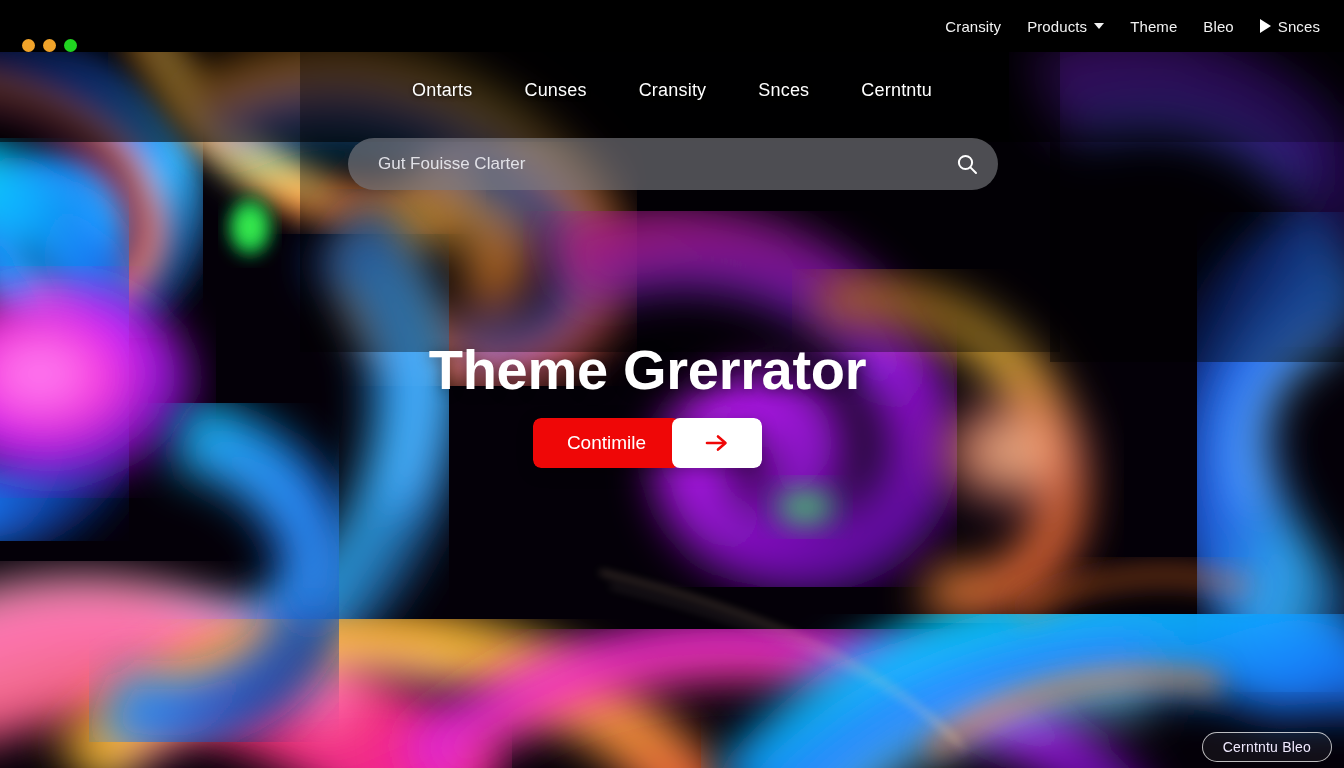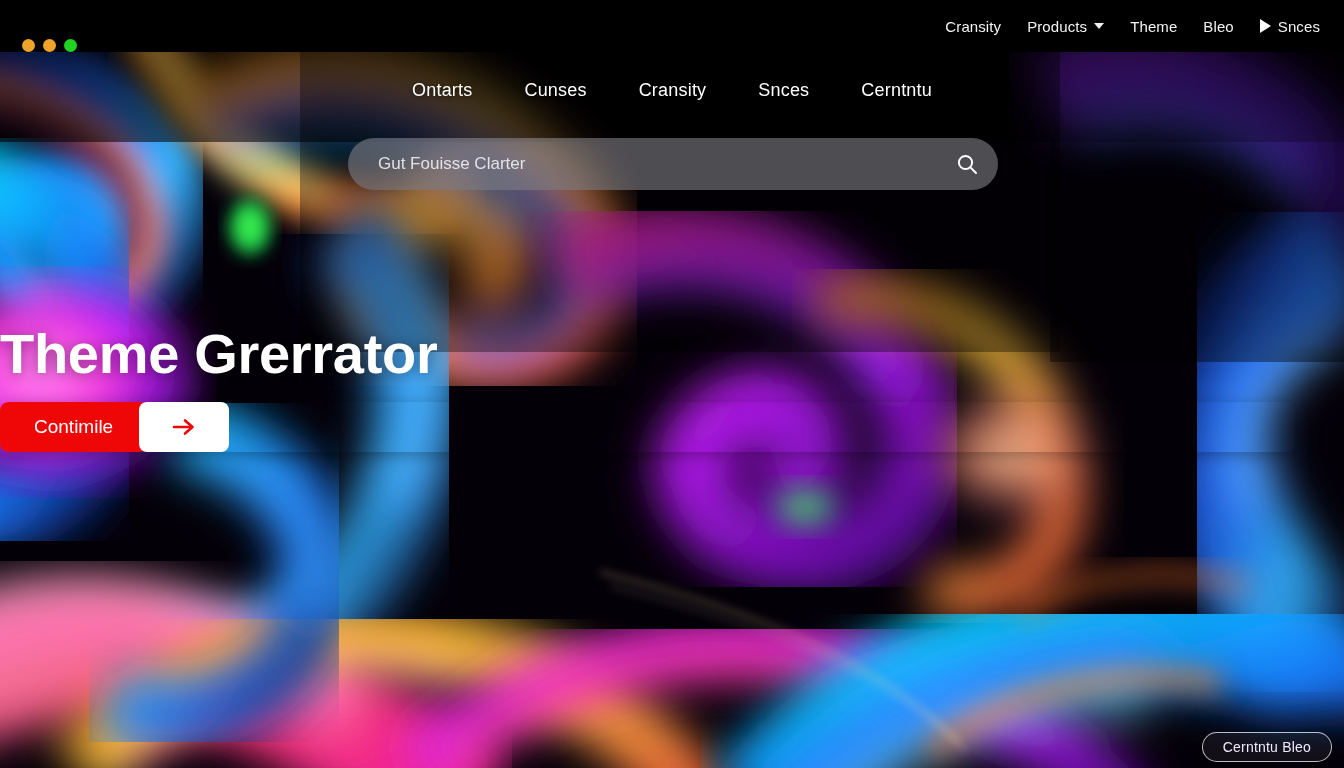--- a/index.html
+++ b/index.html
@@ -143,25 +143,26 @@
     display: flex;
     align-items: center;
     justify-content: center;
     cursor: pointer;
   }
 
   
   .hero {
     position: absolute;
     left: 0;
-    top: 324px;
+    top: 340px;
     width: 1295px;
     z-index: 30;
     display: flex;
     flex-direction: column;
+    align-items: center;
   }
   .hero-title {
     font-size: 56px;
     font-weight: 700;
     color: #ffffff;
     letter-spacing: -.3px;
     line-height: 1.08;
     text-shadow: 0 2px 14px rgba(0,0,0,.45);
   }
   .cta-row {

